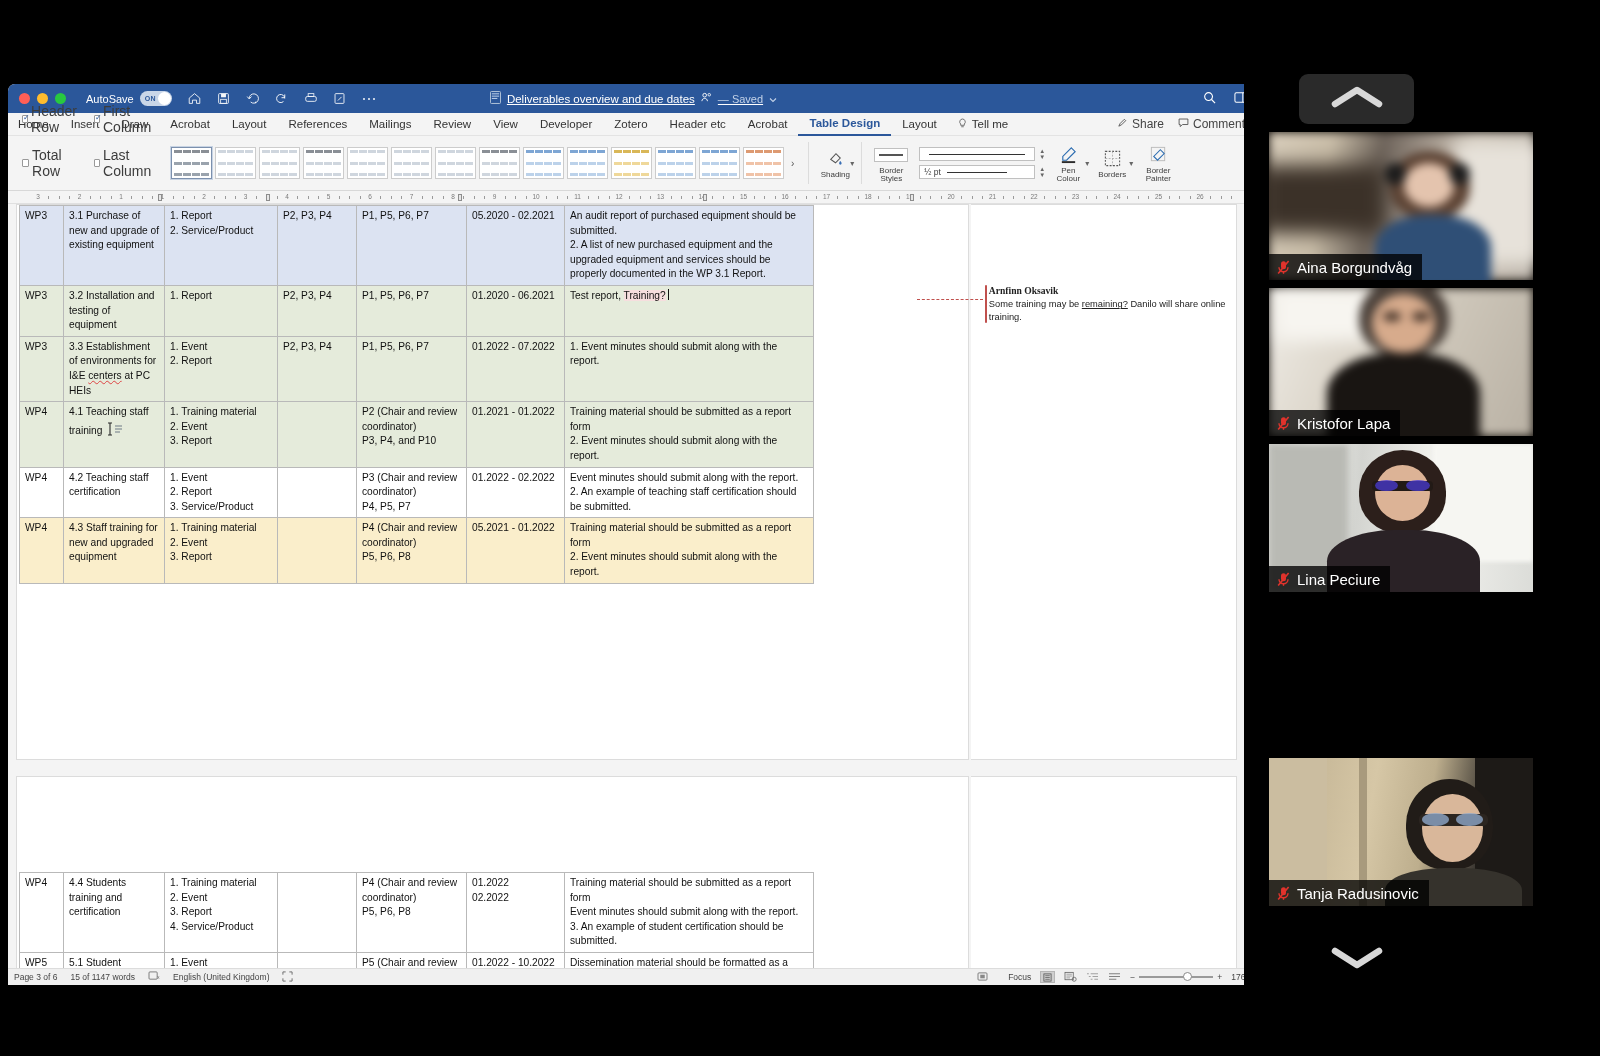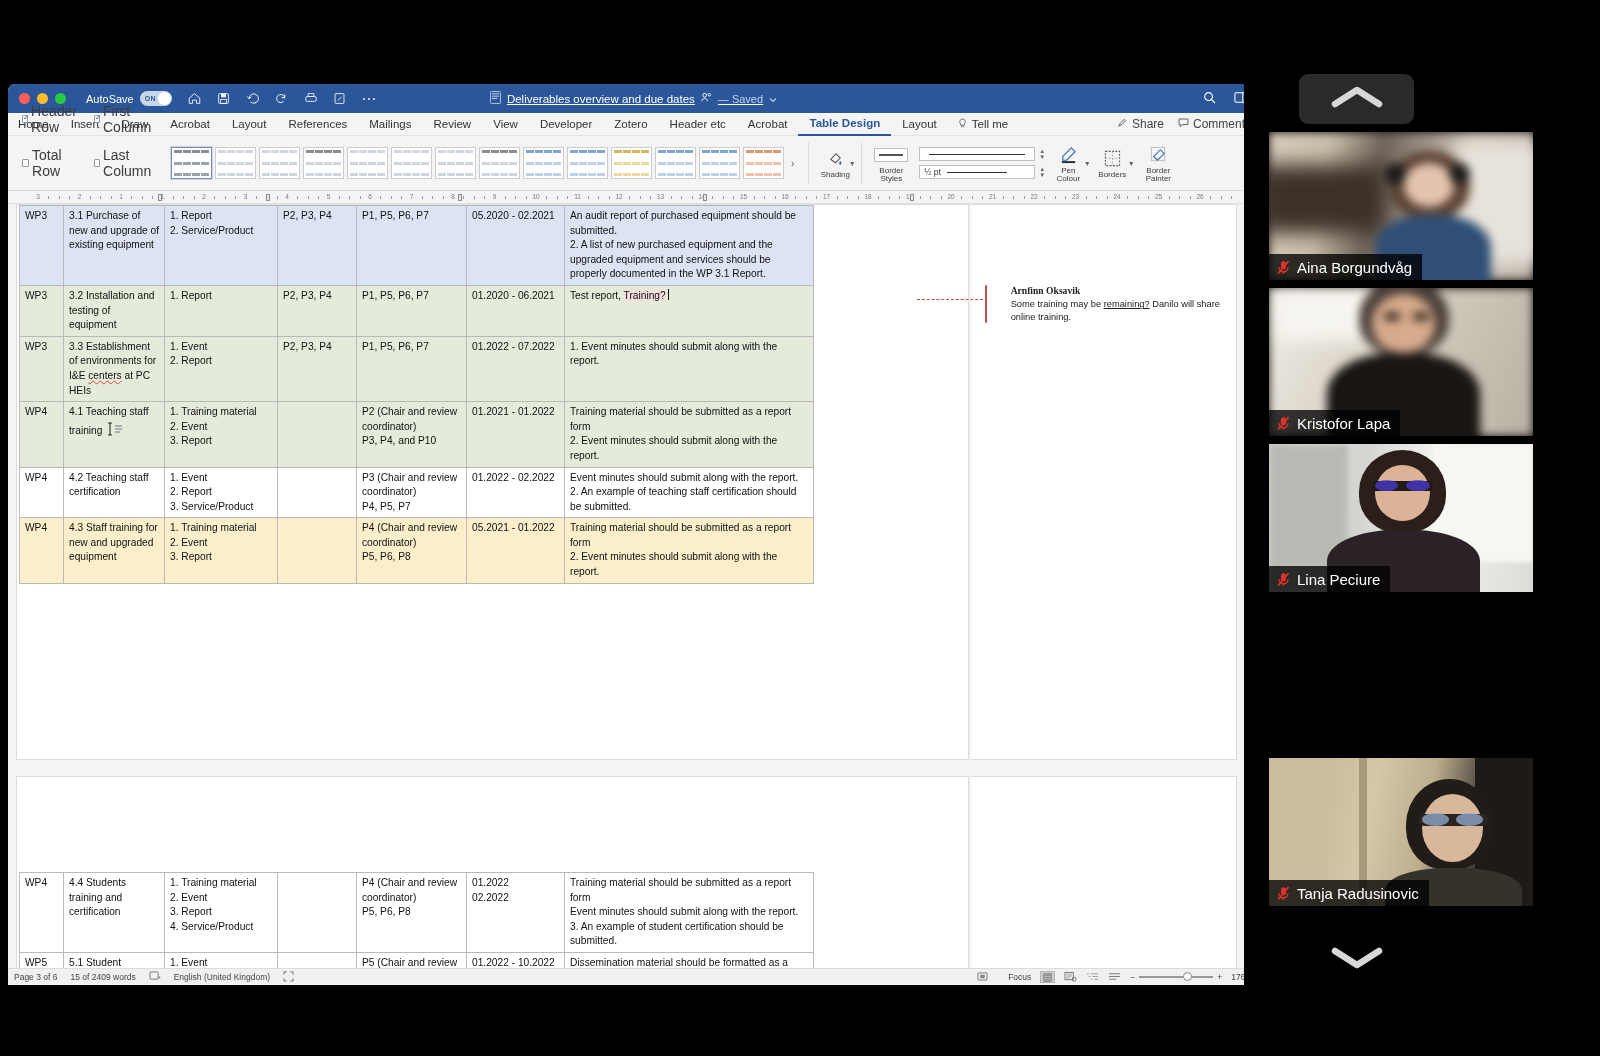--- a/index.html
+++ b/index.html
@@ -146,21 +146,21 @@
   .r-green td { background: #e5ebdb; }
   .r-white td { background: #ffffff; }
   .r-cream td { background: #faeecb; }
   .redline { text-decoration: underline; text-decoration-color: #d44; text-decoration-style: wavy; text-decoration-thickness: 1px; }
   .hl { background: #f6dede; }
   .caret { display: inline-block; width: 1px; height: 11px; background: #111; vertical-align: -1px; margin-left: 2px; }
   .cmt-anchor { background: #fbe8e8; }
   .mouse-cursor { position: absolute; font-size: 13px; color: #222; line-height: 1; }
 
   
-  .comment-card { position: absolute; left: 14px; top: 80px; width: 248px; display: flex; gap: 24px; }
+  .comment-card { position: absolute; left: 14px; top: 80px; width: 248px; display: flex; gap: 2px; }
   .cmt-bar { width: 2px; background: #c0504d; border-radius: 1px; }
   .cmt-body { font-size: 9.3px; color: #222; line-height: 12.4px; }
   .cmt-author { font-family: "Liberation Serif", serif; font-weight: bold; font-size: 9.6px; margin-bottom: 1px; }
   .cmt-link { text-decoration: underline; }
   .cmt-lead { position: absolute; left: -68px; top: 14px; width: 66px; border-top: 1px dashed #c0504d; }
 
   
   .statusbar {
     position: absolute; left: 0; right: 0; bottom: 0; height: 17px;
     background: #f0f0f0; border-top: 1px solid #dcdcdc;
@@ -1024,21 +1024,21 @@
           </tbody>
             </table>
         </div>
       </div>
       <div class="page2-cmt"></div>
     </div>
 
     <div class="statusbar">
       <div class="sb-left">
         <span>Page 3 of 6</span>
-        <span>15 of 2409 words</span>
+        <span>15 of 1147 words</span>
         <span>
           <svg width="12" height="10" viewBox="0 0 13 11">
               <rect x="1" y="1" width="9" height="8" rx="1" fill="none" stroke="#666" stroke-width=".9"></rect>
               <text x="10" y="9" font-size="5" fill="#666">x</text>
             </svg>
         </span>
         <span>English (United Kingdom)</span>
         <span>
           <svg width="11" height="11" viewBox="0 0 12 12">
               <path d="M1 1h3M1 1v3M11 1H8M11 1v3M1 11h3M1 11V8M11 11H8M11 11V8" stroke="#666" stroke-width="1" fill="none"></path>

